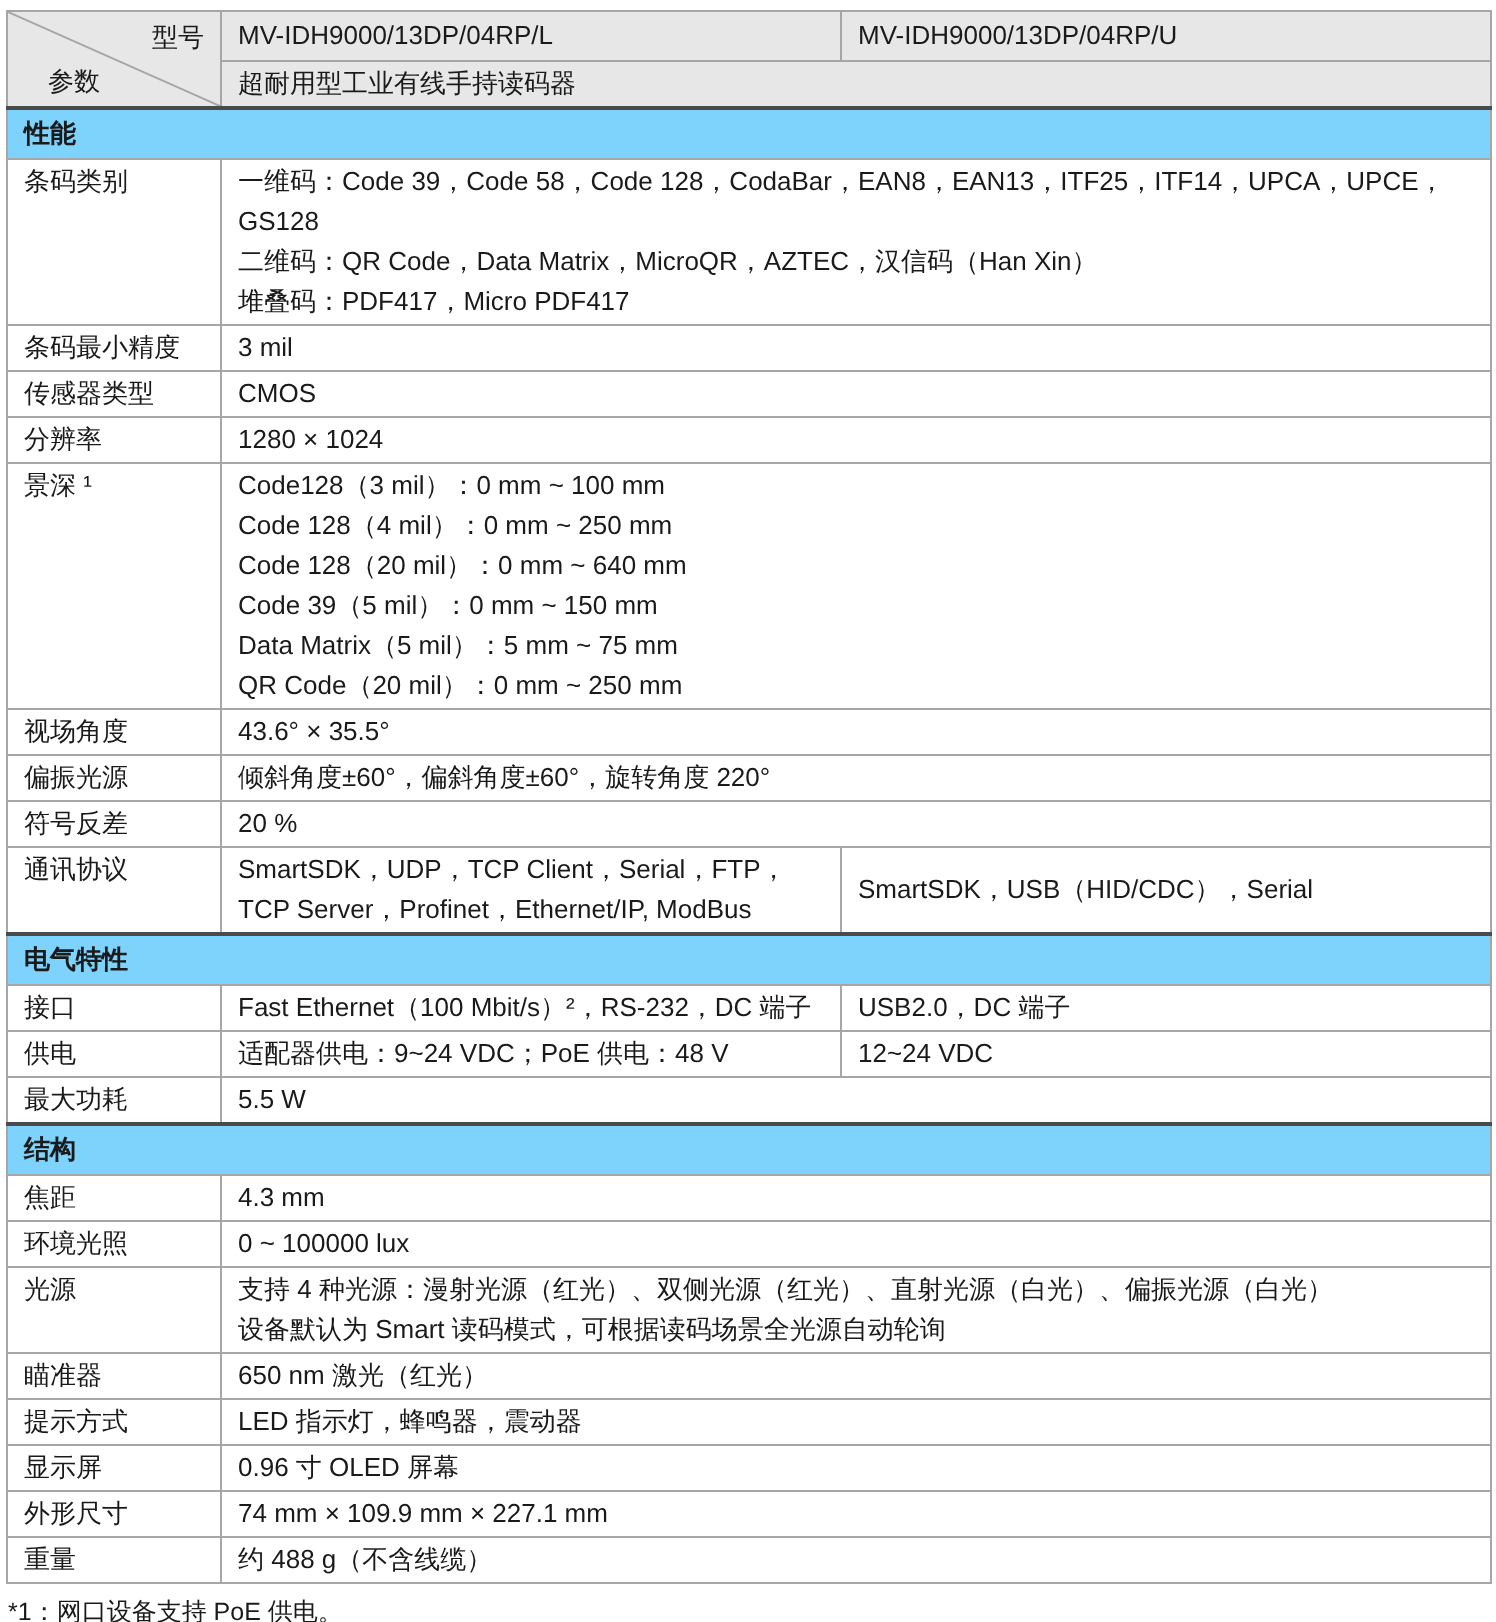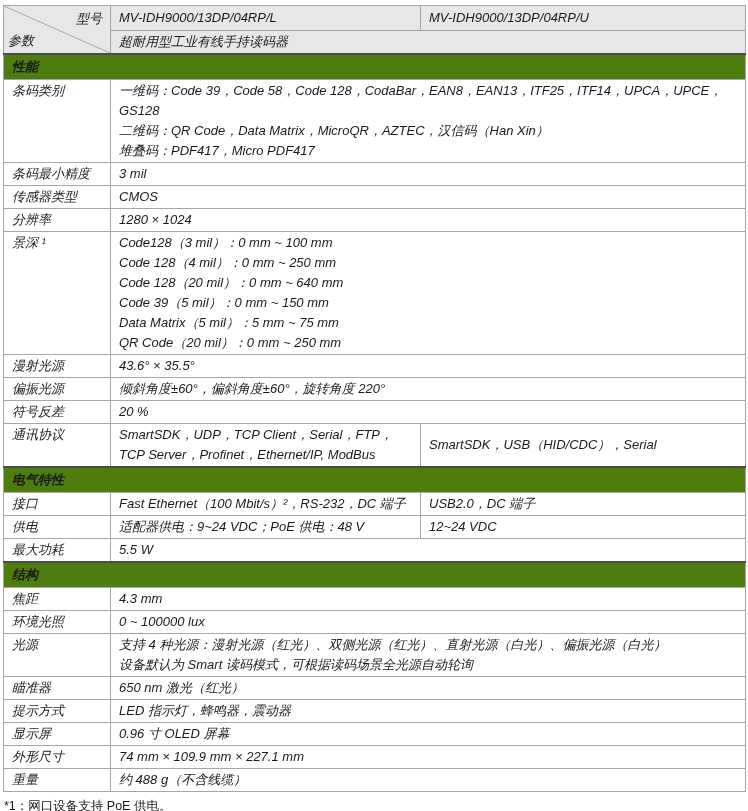--- a/index.html
+++ b/index.html
@@ -8,21 +8,20 @@
     font-family: "Liberation Sans", "DejaVu Sans", sans-serif;
     color: #1a1a1a;
     width: 748px;
   }
   .page { padding: 5px 3px 6px 3px; }
 
   table.spec {
     border-collapse: collapse;
     width: 742px;
     table-layout: fixed;
-    font-style: italic;
   }
   col.c1 { width: 107px; }
   col.c2 { width: 310px; }
   col.c3 { width: 325px; }
 
   td {
     border: 1px solid #a6a6a6;
     font-size: 13px;
     line-height: 20px;
     padding: 1px 8px;
@@ -31,33 +30,33 @@
   }
 
   tr.hdr td { background: #e7e7e7; }
   tr.hdr-top td { padding-top: 2px; padding-bottom: 2px; }
 
   tr.section td {
     font-weight: bold;
     border-top: 2px solid #4a4a4a;
     padding-top: 2px;
     padding-bottom: 2px;
-    background: #4d7c0f;
+    background: #7dd3fc;
   }
 
   td.vmid { vertical-align: middle; }
 
   
   .diag-cell {
     position: relative;
     padding: 0;
   }
   .diag-svg { position: absolute; left: 0; top: 0; width: 100%; height: 100%; display: block; }
   .diag-top { position: absolute; top: 3px; right: 8px; }
-  .diag-bottom { position: absolute; bottom: 2px; left: 4px; }
+  .diag-bottom { position: absolute; bottom: 2px; left: 20px; }
 
   .footnotes { padding: 5px 1px 0 1px; }
   .footnote {
     font-size: 12.5px;
     line-height: 19.5px;
   }
 </style>
 </head>
 <body>
 
@@ -120,21 +119,21 @@
         <div>Code128（3 mil）：0 mm ~ 100 mm</div>
         <div>Code 128（4 mil）：0 mm ~ 250 mm</div>
         <div>Code 128（20 mil）：0 mm ~ 640 mm</div>
         <div>Code 39（5 mil）：0 mm ~ 150 mm</div>
         <div>Data Matrix（5 mil）：5 mm ~ 75 mm</div>
         <div>QR Code（20 mil）：0 mm ~ 250 mm</div>
       </td>
     </tr>
 
     <tr>
-      <td class="lbl">漫射光源</td>
+      <td class="lbl">视场角度</td>
       <td colspan="2">43.6° × 35.5°</td>
     </tr>
 
     <tr>
       <td class="lbl">偏振光源</td>
       <td colspan="2">倾斜角度±60°，偏斜角度±60°，旋转角度 220°</td>
     </tr>
 
     <tr>
       <td class="lbl">符号反差</td>

